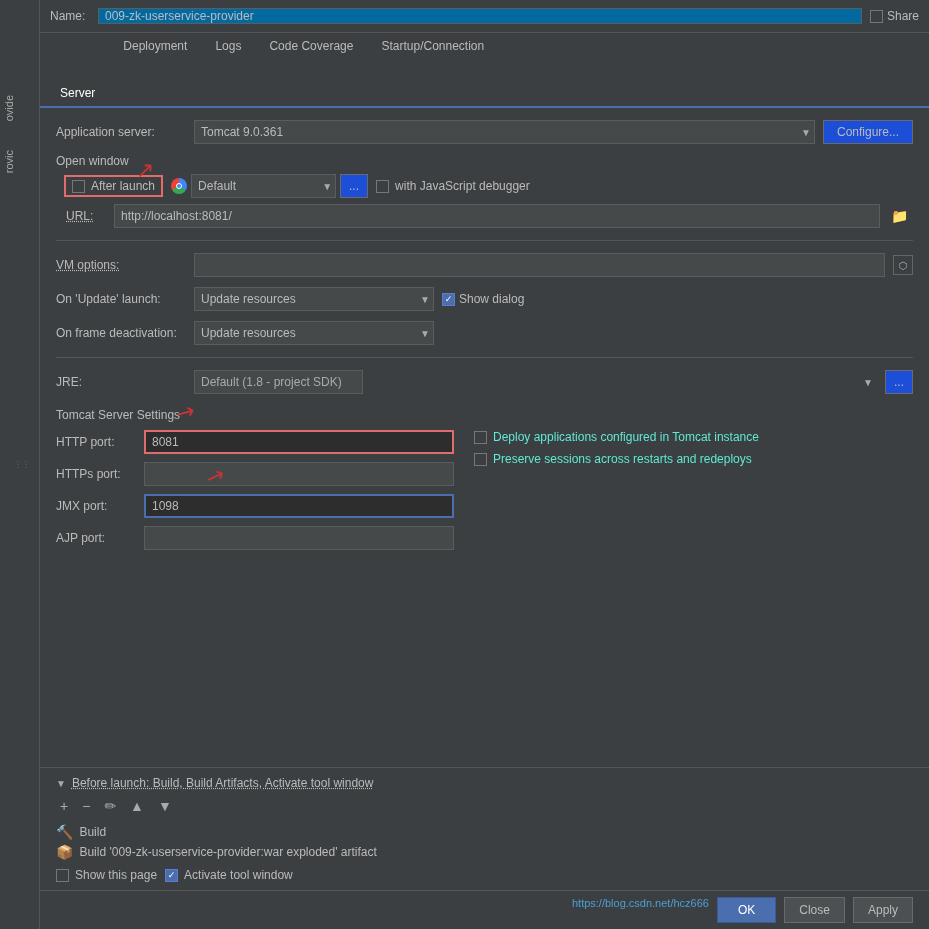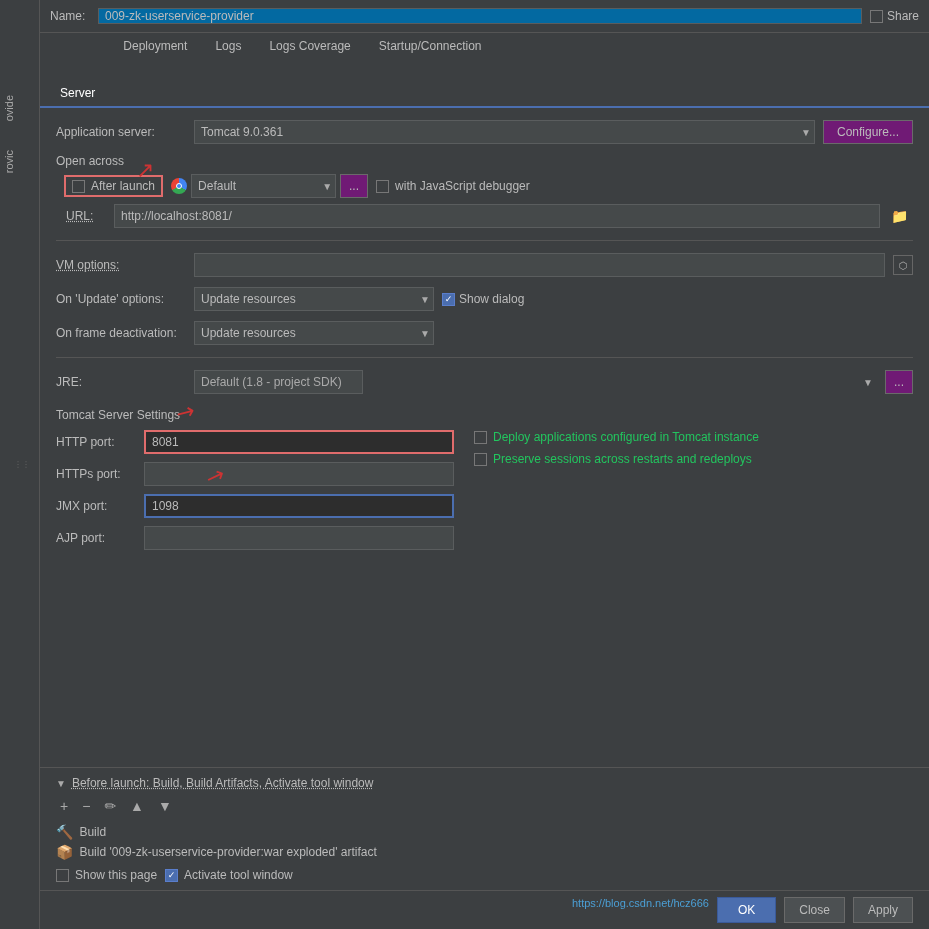--- a/index.html
+++ b/index.html
@@ -134,21 +134,21 @@
       cursor: pointer;
       appearance: none;
       -webkit-appearance: none;
     }
 
     .select-medium {
       width: 240px;
     }
 
     .btn {
-      background: #701a75;
+      background: #1d4ed8;
       border: 1px solid #6a6a6a;
       color: #bbbbbb;
       padding: 2px 10px;
       font-size: 12px;
       height: 24px;
       cursor: pointer;
     }
 
     .btn-configure {
       min-width: 90px;
@@ -377,21 +377,21 @@
     .port-input.focused {
       border: 2px solid #4b6eaf;
       background: #2d2d2d;
     }
 
     .deploy-check-row {
       display: flex;
       align-items: center;
       gap: 6px;
       font-size: 12px;
-      color: #22c55e;
+      color: #5eead4;
     }
 
     
     .before-launch-section {
       background: #3c3f41;
       border-top: 1px solid #555;
       padding: 8px 16px;
     }
 
     .before-launch-header {
@@ -545,39 +545,39 @@
       <div class="share-area">
         <div class="share-checkbox"></div>
         <span>Share</span>
       </div>
     </div>
 
     <div class="tabs-row">
       <div class="tab active">Server</div>
       <div class="tab">Deployment</div>
       <div class="tab">Logs</div>
-      <div class="tab">Logs Coverage</div>
+      <div class="tab">Code Coverage</div>
       <div class="tab">Startup/Connection</div>
     </div>
 
     <div class="config-panel">
 
       <div class="form-row">
         <span class="form-label">Application server:</span>
         <div class="select-with-arrow" style="flex:1;">
           <select class="select-field" style="width:100%;">
             <option>Tomcat 9.0.361</option>
           </select>
           <span class="select-arrow">▼</span>
         </div>
         <button class="btn btn-configure">Configure...</button>
       </div>
 
       <div class="open-browser-section">
-        <span class="open-browser-label">Open across</span>
+        <span class="open-browser-label">Open window</span>
         <div class="open-browser-row">
 
           <div style="position:relative; display:inline-block;">
 
             <div style="position:absolute; top:-28px; left:80px; color:#cc3333; font-size:22px; transform:rotate(180deg);">↙</div>
           </div>
           <div class="after-launch-box">
             <div class="checkbox-square"></div>
             <span>After launch</span>
           </div>
@@ -607,21 +607,21 @@
 
       <hr class="divider">
 
       <div class="vm-options-row">
         <span class="form-label" style="text-decoration:underline; text-decoration-style:dotted;">VM options:</span>
         <input class="vm-input" type="text" value="" style="">
         <button class="expand-btn">⬡</button>
       </div>
 
       <div class="update-row">
-        <span class="form-label">On 'Update' options:</span>
+        <span class="form-label">On 'Update' launch:</span>
         <div class="select-with-arrow">
           <select class="select-field select-medium">
             <option>Update resources</option>
           </select>
           <span class="select-arrow">▼</span>
         </div>
         <div class="show-dialog-check">
           <div class="check-checked"></div>
           <span>Show dialog</span>
         </div>

